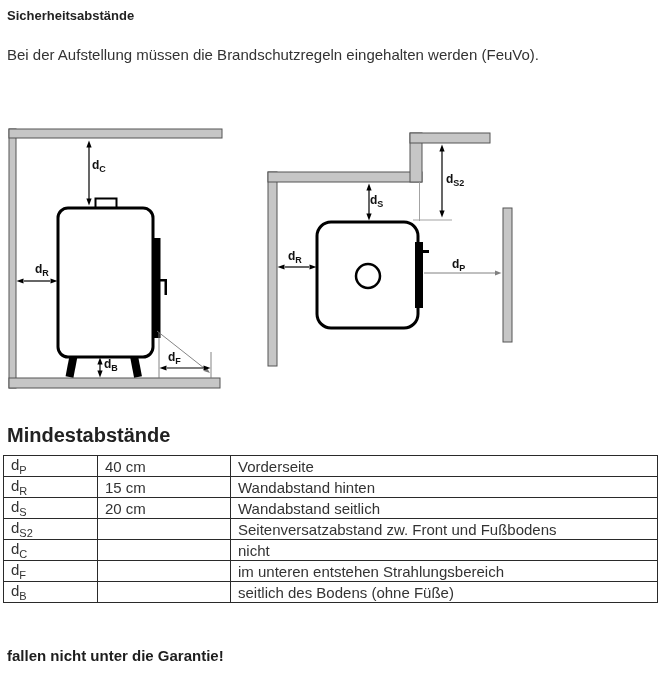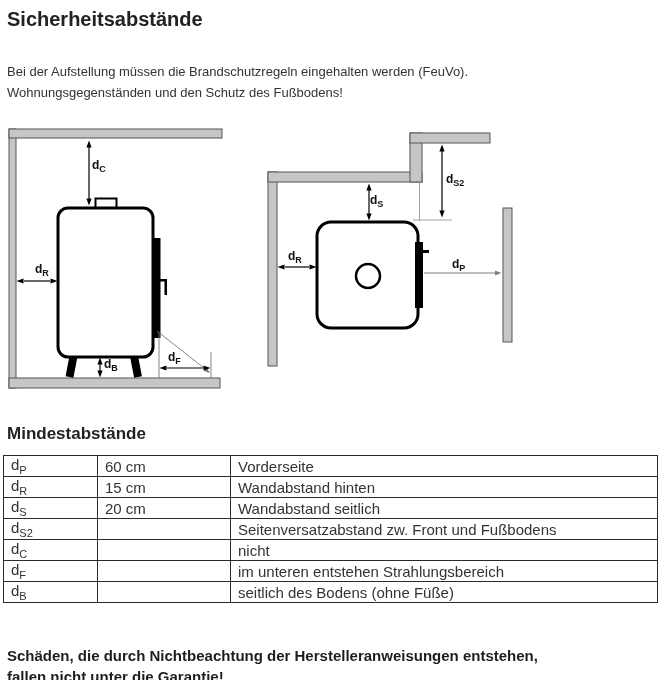--- a/index.html
+++ b/index.html
@@ -2,23 +2,23 @@
 <html><head>
 <meta charset="utf-8">
 <style>
   * { margin:0; padding:0; box-sizing:border-box; }
   html,body { width:669px; height:680px; background:#ffffff; overflow:hidden;
     font-family:"Liberation Sans", sans-serif; color:#2b2b2b; }
   body { position:relative; }
 
   .abs { position:absolute; }
 
-  .title { left:7px; top:8px; font-size:20px; font-weight:bold; color:#222; }
-  .intro { left:7px; top:44px; font-size:13px; line-height:21px; color:#333;margin-top:17px; }
-  .h2 { left:7px; top:424px; font-size:17px; font-weight:bold; color:#222; }
+  .title { left:7px; top:8px; font-size:13px; font-weight:bold; color:#222; }
+  .intro { left:7px; top:44px; font-size:15px; line-height:21px; color:#333; }
+  .h2 { left:7px; top:424px; font-size:20px; font-weight:bold; color:#222; }
 
   .diagram-svg { left:0; top:0; width:669px; height:680px; }
 
   .dlabel { position:absolute; font-size:12px; font-weight:bold; color:#111;
     white-space:nowrap; line-height:12px; }
   .dlabel sub { font-size:9px; }
 
   .tbl-wrap { left:3px; top:455px; width:654px; }
   table.minmax { border-collapse:collapse; width:654px; table-layout:fixed; }
   table.minmax td { border:1.5px solid #2a2a2a; height:20px; padding:0 7px;
@@ -32,21 +32,20 @@
   .warning { left:7px; top:645px; font-size:15px; font-weight:bold;
     line-height:21px; color:#1e1e1e; }
 </style>
 </head>
 <body>
 
 <div class="abs title">Sicherheitsabstände</div>
 
 <div class="abs intro">
   <div>Bei der Aufstellung müssen die Brandschutzregeln eingehalten werden (FeuVo).</div>
-  <div>Wohnungsgegenständen und den Schutz des Fußbodens!</div>
 </div>
 
 <svg class="abs diagram-svg" viewBox="0 0 669 680" xmlns="http://www.w3.org/2000/svg">
 
   <g>
     <rect x="9" y="129" width="7" height="259" fill="#c6c6c6" stroke="#555" stroke-width="1"></rect>
     <rect x="9" y="129" width="213" height="9" fill="#c6c6c6" stroke="#555" stroke-width="1"></rect>
     <rect x="9" y="378" width="211" height="10" fill="#c6c6c6" stroke="#555" stroke-width="1"></rect>
 
     <line x1="73.5" y1="356" x2="69.5" y2="377" stroke="#000" stroke-width="8"></line>
@@ -144,21 +143,21 @@
 <div class="abs tbl-wrap">
   <table class="minmax">
     <colgroup>
         <col class="c1">
         <col class="c2">
         <col class="c3">
       </colgroup>
     <tbody>
       <tr>
         <td><span class="sym"><span>d</span><sub>P</sub></span></td>
-        <td>60 cm</td>
+        <td>40 cm</td>
         <td>Vorderseite</td>
       </tr>
       <tr>
         <td><span class="sym"><span>d</span><sub>R</sub></span></td>
         <td>15 cm</td>
         <td>Wandabstand hinten</td>
       </tr>
       <tr>
         <td><span class="sym"><span>d</span><sub>S</sub></span></td>
         <td>20 cm</td>
@@ -182,15 +181,14 @@
       <tr>
         <td><span class="sym"><span>d</span><sub>B</sub></span></td>
         <td></td>
         <td>seitlich des Bodens (ohne Füße)</td>
       </tr>
     </tbody>
   </table>
 </div>
 
 <div class="abs warning">
-  <div>Schäden, die durch Nichtbeachtung der Herstelleranweisungen entstehen,</div>
   <div>fallen nicht unter die Garantie!</div>
 </div>
 
 </body></html>

